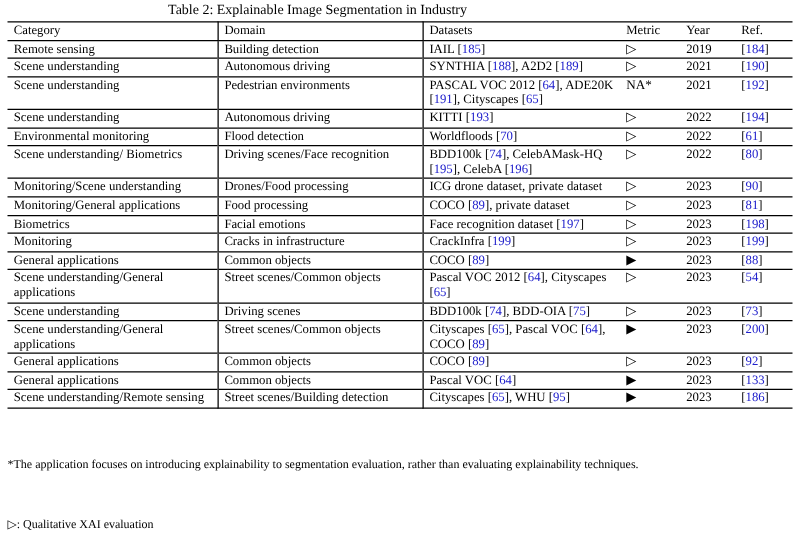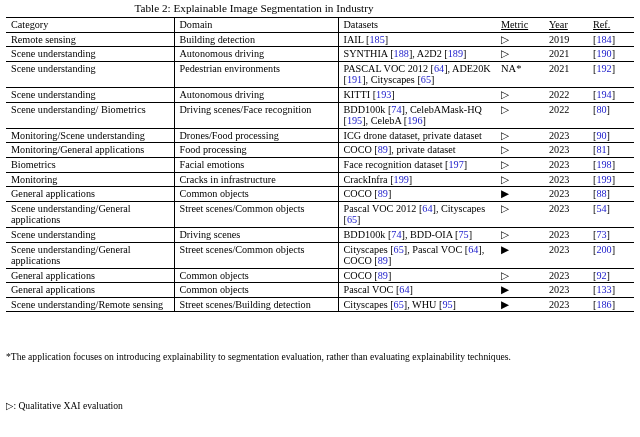--- a/index.html
+++ b/index.html
@@ -55,21 +55,21 @@
   col.w-cat { width: 168px; }
   col.w-dom { width: 164px; }
   col.w-ds  { width: 158px; }
   col.w-met { width: 48px; }
   col.w-yr  { width: 44px; }
   col.w-ref { width: 46px; }
 
   td.c-met, th.c-met { text-align: center; padding-left: 0; padding-right: 0; }
   td.c-yr,  th.c-yr  { text-align: center; padding-left: 0; padding-right: 0; }
   td.c-ref, th.c-ref { text-align: center; padding-left: 0; padding-right: 2px; }
-  th.c-met, th.c-yr, th.c-ref { text-align: center; text-decoration: underline; }
+  th.c-met, th.c-yr, th.c-ref { text-align: center; }
 
   .ref { color: #2020CC; text-align: right; }
   .brk { color: #000000; }
   .sym { font-size: 10.5px; letter-spacing: 0; }
 
   .notes {
     padding-top: 3px;
     font-size: 9.6px;
     line-height: 12.4px;
   }
@@ -128,20 +128,28 @@
         </tr>
         <tr class="datarow">
           <td class="c-cat">Scene understanding</td>
           <td class="c-dom">Autonomous driving</td>
           <td class="c-ds">KITTI <span class="brk">[</span><span class="ref">193</span><span class="brk">]</span></td>
           <td class="c-met sym">▷</td>
           <td class="c-yr">2022</td>
           <td class="c-ref"><span class="brk">[</span><span class="ref">194</span><span class="brk">]</span></td>
         </tr>
         <tr class="datarow">
+          <td class="c-cat">Environmental monitoring</td>
+          <td class="c-dom">Flood detection</td>
+          <td class="c-ds">Worldfloods <span class="brk">[</span><span class="ref">70</span><span class="brk">]</span></td>
+          <td class="c-met sym">▷</td>
+          <td class="c-yr">2022</td>
+          <td class="c-ref"><span class="brk">[</span><span class="ref">61</span><span class="brk">]</span></td>
+        </tr>
+        <tr class="datarow">
           <td class="c-cat">Scene understanding/ Biometrics</td>
           <td class="c-dom">Driving scenes/Face recognition</td>
           <td class="c-ds">BDD100k <span class="brk">[</span><span class="ref">74</span><span class="brk">]</span>, CelebAMask-HQ <span class="brk">[</span><span class="ref">195</span><span class="brk">]</span>, CelebA <span class="brk">[</span><span class="ref">196</span><span class="brk">]</span></td>
           <td class="c-met sym">▷</td>
           <td class="c-yr">2022</td>
           <td class="c-ref"><span class="brk">[</span><span class="ref">80</span><span class="brk">]</span></td>
         </tr>
         <tr class="datarow">
           <td class="c-cat">Monitoring/Scene understanding</td>
           <td class="c-dom">Drones/Food processing</td>

